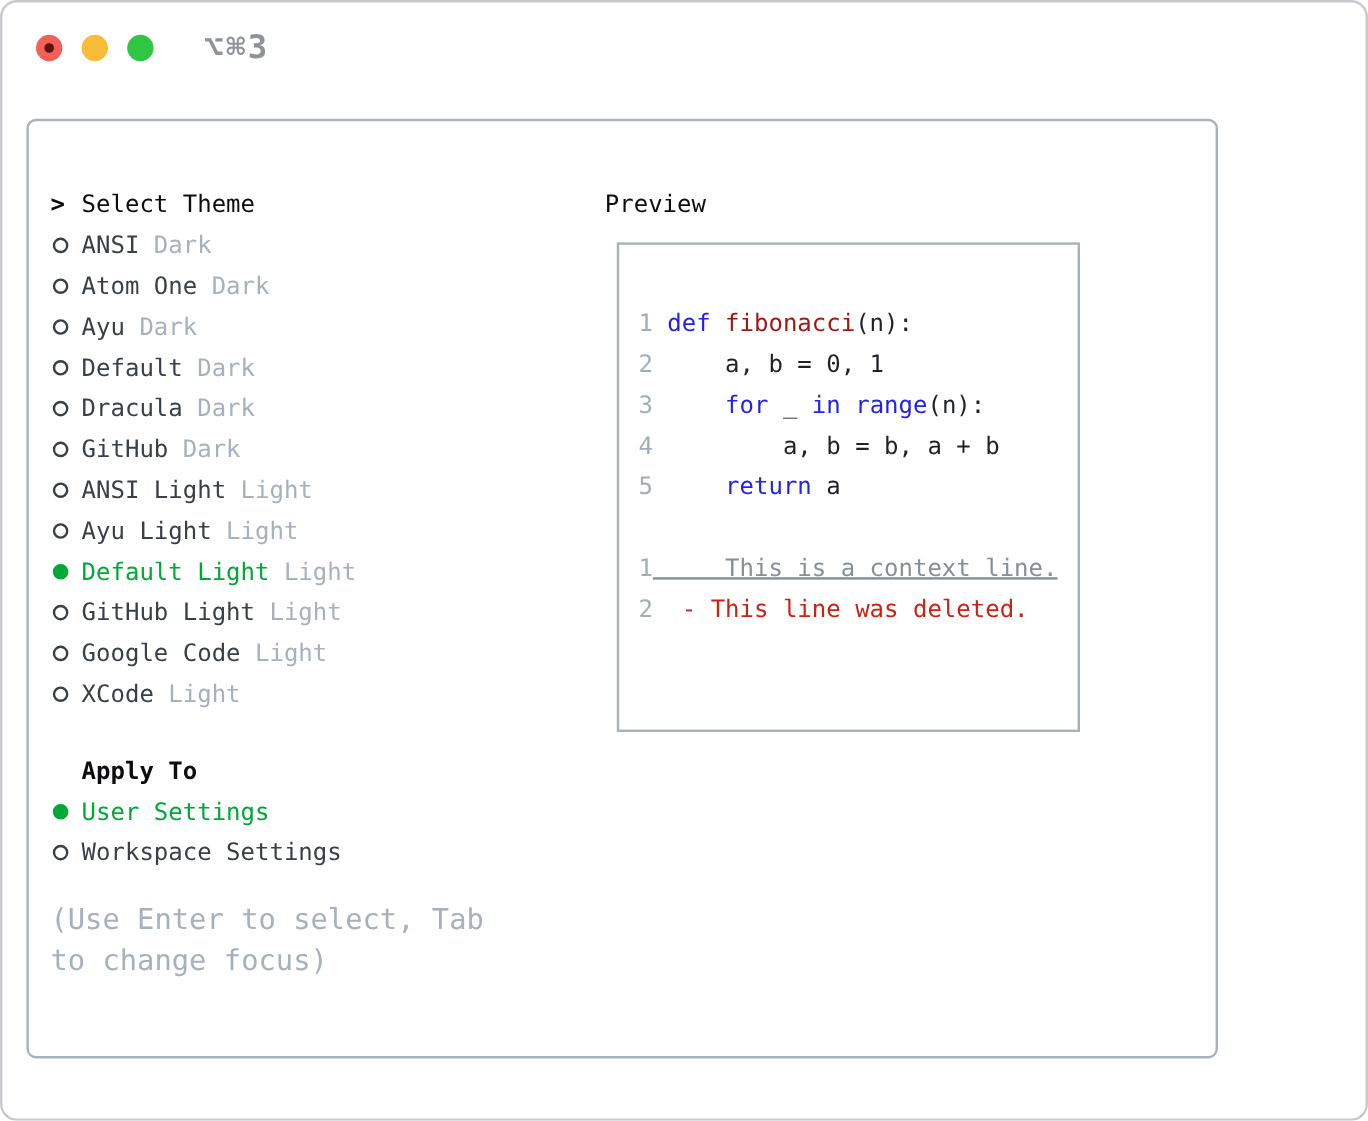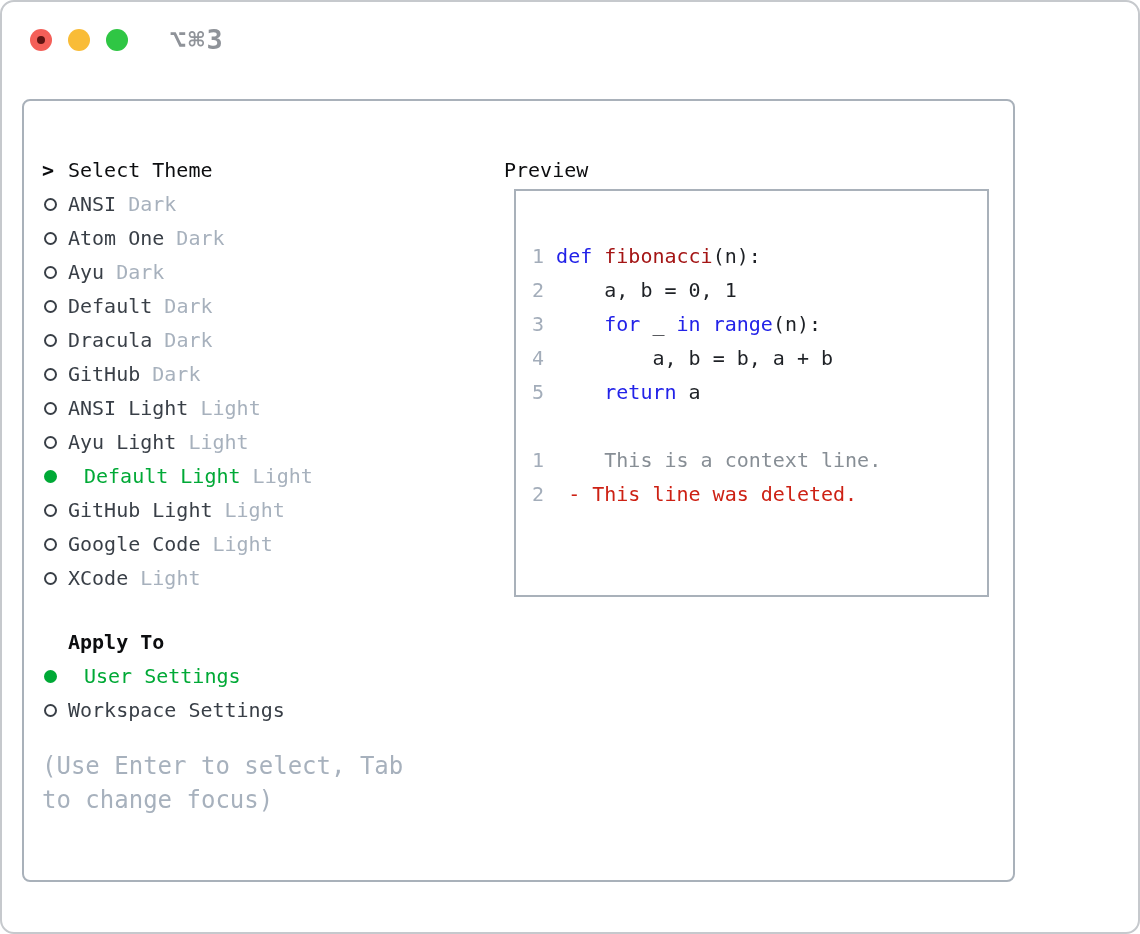--- a/index.html
+++ b/index.html
@@ -40,43 +40,43 @@
   .gutter { width:26px; flex:none; display:flex; align-items:center; }
   .prefix { font-weight:bold; color:var(--heading); font-size:20px; }
   .heading { font-weight:normal; color:var(--heading); font-size:20px; }
   .apply-heading { font-weight:bold; color:var(--heading); }
   .bullet {
     width:13px; height:13px; border-radius:50%;
     border:2px solid var(--text-dark); margin-left:2px;
   }
   .bullet.sel { background:var(--selected-green); border-color:var(--selected-green); }
   .name { color:var(--text-dark); }
-  .name.sel { color:var(--selected-green);margin-left:16px; }
+  .name.sel { color:var(--selected-green); }
   .variant { color:var(--text-muted);text-align:center; }
   .apply-row { margin-top:30px; }
   .hint {
     margin-top:22px; width:404px;
     color:var(--text-muted); font-size:24px; line-height:34px;
   }
   
   .preview-title { height:34px; line-height:34px; }
   .preview-box {
-    margin-top:2px; margin-left:10px;
-    width:475px; height:408px;
+    margin-top:15px; margin-left:10px;
+    width:386px; height:408px;
     border:2px solid var(--panel-border);
     padding:48px 0 0 16px;
     overflow:hidden;
   }
   .cline { white-space:pre; font-size:20px; line-height:34px; height:34px; }
   .line-gap { height:34px; }
   .lnum { color:var(--line-number); }
   .tok-plain    { color:#1e2126; }
   .tok-keyword  { color:var(--keyword-blue); }
   .tok-function { color:var(--function-red); }
-  .diff-context { color:var(--context-gray); }
+  .diff-context { color:var(--context-gray);text-decoration:underline; }
   .diff-deleted { color:var(--deleted-red); }
   .diff-added   { color:var(--added-green); }
 </style>
 </head>
 <body>
 
 <div class="window">
   <div class="titlebar">
     <div class="lights">
       <span class="light red">

